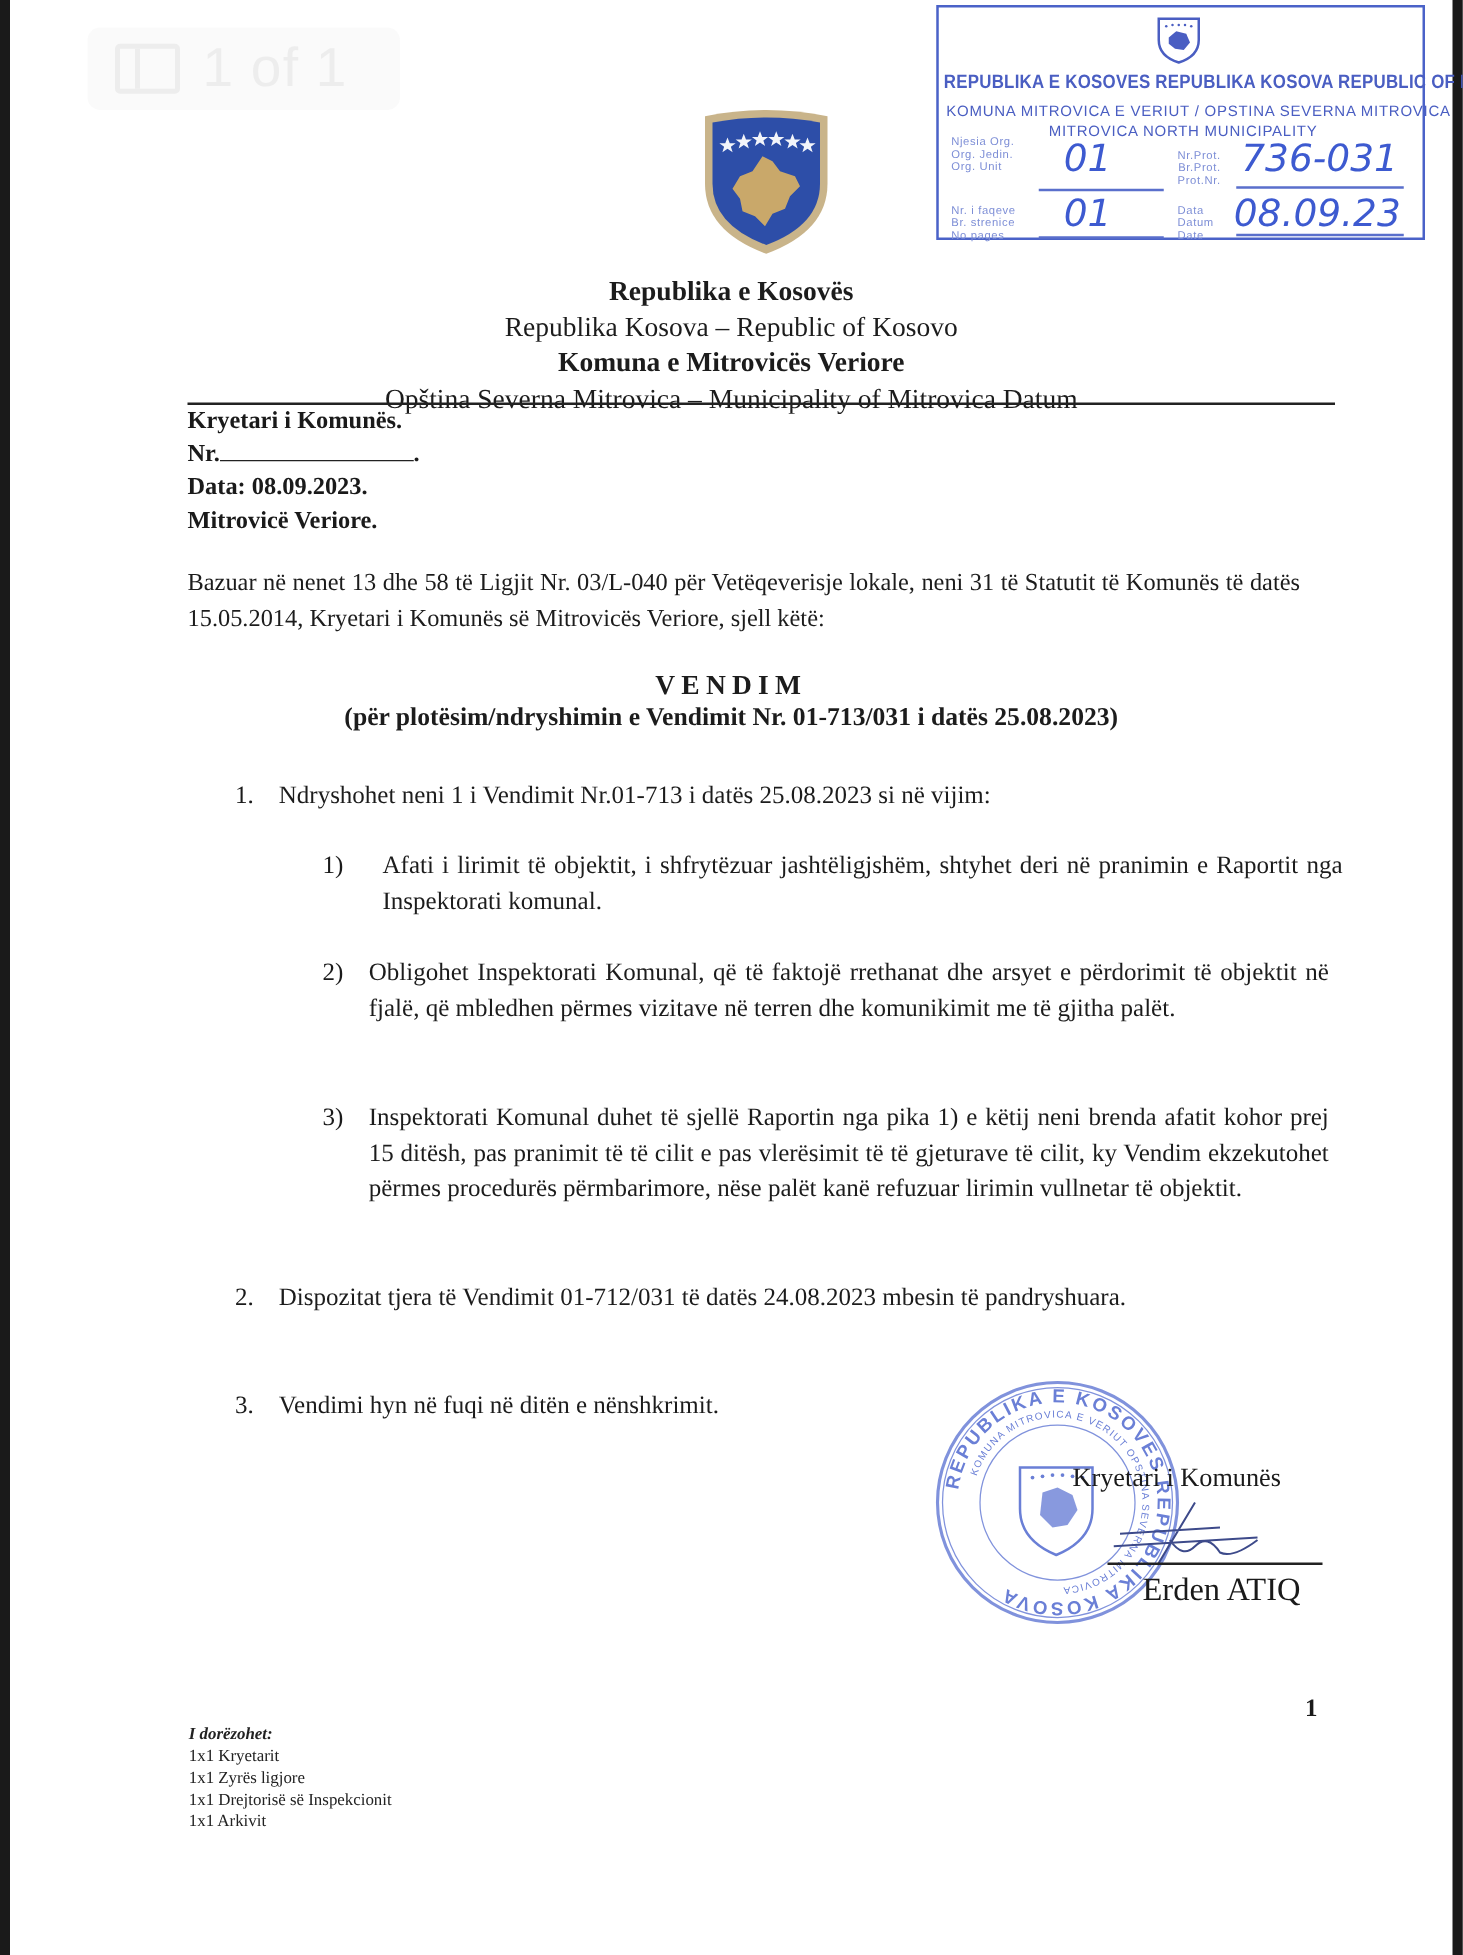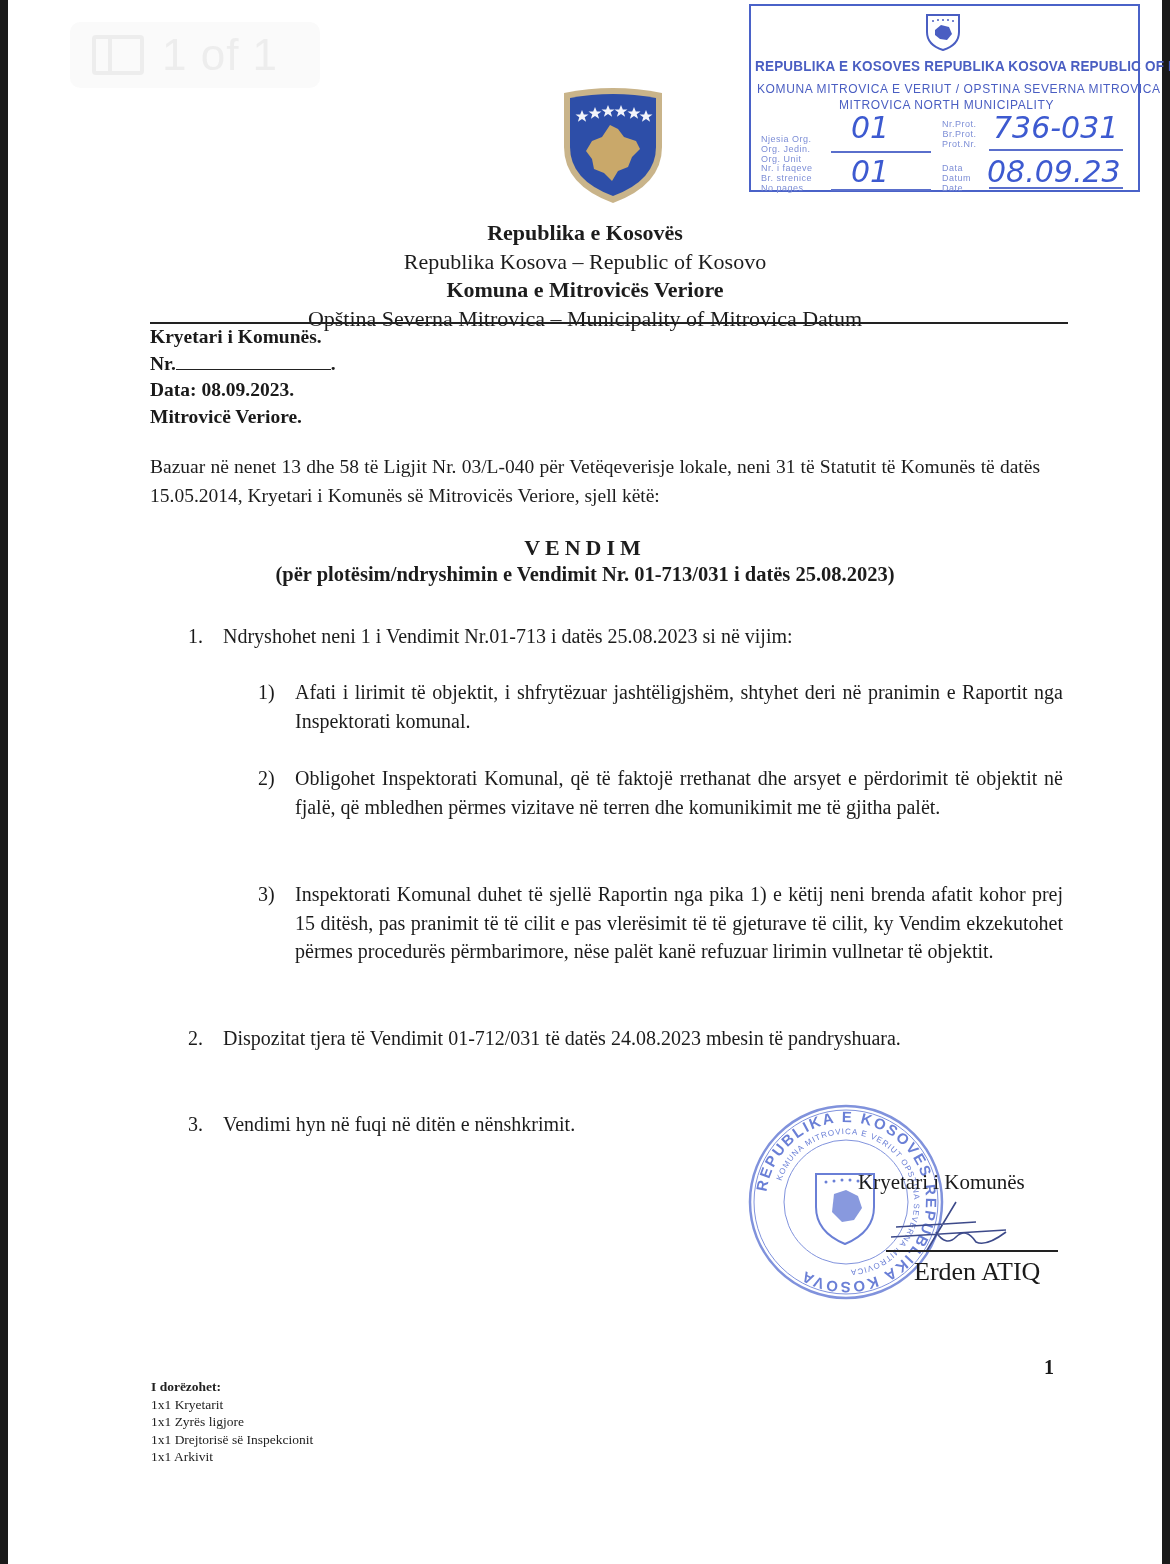--- a/index.html
+++ b/index.html
@@ -43,21 +43,21 @@
     .sig { position: absolute; left: 738px; top: 1102px; width: 330px; height: 220px; }
     .sig .seal { position: absolute; left: 0; top: 0; width: 200px; height: 200px; }
     .sig .role { position: absolute; left: 112px; top: 68px; font-size: 21px; color: #1a1a1a; white-space: nowrap; }
     .sig .sline { position: absolute; left: 140px; top: 148px; width: 172px; height: 1.5px; background: #222; }
     .sig .name { position: absolute; left: 168px; top: 155px; font-size: 26px; white-space: nowrap; }
     .sig .scrawl { position: absolute; left: 140px; top: 95px; width: 150px; height: 60px; }
 
     .pagenum { position: absolute; left: 1036px; top: 1356px; font-size: 20px; font-weight: bold; }
 
     .cc { position: absolute; left: 143px; top: 1378px; font-family: "Liberation Serif", serif; font-size: 13.5px; line-height: 17.5px; color: #222; }
-    .cc .cc-title { font-weight: bold; }
+    .cc .cc-title { font-weight: bold; font-style: italic; }
   </style>
 </head>
 <body>
 
 <div class="page">
 
   <div class="viewer-badge">
     <span class="pg-icon"></span>
     <span class="pg-text">1 of 1</span>
   </div>
@@ -71,21 +71,21 @@
           <circle cx="20" cy="8" r="1"></circle>
           <circle cx="25" cy="8" r="1"></circle>
           <circle cx="30" cy="9" r="1"></circle>
         </g>
       <path d="M12 18 L18 13 L26 15 L29 22 L24 28 L17 27 L12 23 Z" fill="#4a5ec2"></path>
     </svg>
     <div class="line1">REPUBLIKA E KOSOVES REPUBLIKA KOSOVA REPUBLIC OF KOSOVO</div>
     <div class="line2">KOMUNA MITROVICA E VERIUT / OPSTINA SEVERNA MITROVICA</div>
     <div class="line3">MITROVICA NORTH MUNICIPALITY</div>
 
-    <div class="lbl" style="left:10px; top:128px;">
+    <div class="lbl" style="left:10px; top:102px;">
       <div>Njesia Org.</div>
         <div>Org. Jedin.</div>
         <div>Org. Unit</div>
     </div>
     <div class="hand" style="left:100px; top:104px;">01</div>
     <div class="uline" style="left:80px; top:145px; width:100px;"></div>
 
     <div class="lbl" style="left:10px; top:157px;">
       <div>Nr. i faqeve</div>
         <div>Br. strenice</div>
@@ -142,21 +142,21 @@
 
   <div class="body-text intro">Bazuar në nenet 13 dhe 58 të Ligjit Nr. 03/L-040 për Vetëqeverisje lokale, neni 31 të Statutit të Komunës të datës 15.05.2014, Kryetari i Komunës së Mitrovicës Veriore, sjell këtë:</div>
 
   <div class="title t1">VENDIM</div>
   <div class="title t2">(për plotësim/ndryshimin e Vendimit Nr. 01-713/031 i datës 25.08.2023)</div>
 
   <div class="num" style="left:180px; top:622px;">1.</div>
   <div class="item" style="left:215px; top:622px; width:830px;">Ndryshohet neni 1 i Vendimit Nr.01-713 i datës 25.08.2023 si në vijim:</div>
 
   <div class="num" style="left:250px; top:678px;">1)</div>
-  <div class="item" style="left:287px; top:678px; width:768px;font-family:Liberation Serif, serif;">Afati i lirimit të objektit, i shfrytëzuar jashtëligjshëm, shtyhet deri në pranimin e Raportit nga Inspektorati komunal.</div>
+  <div class="item" style="left:298px; top:678px; width:768px;font-family:Liberation Serif, serif;">Afati i lirimit të objektit, i shfrytëzuar jashtëligjshëm, shtyhet deri në pranimin e Raportit nga Inspektorati komunal.</div>
 
   <div class="num" style="left:250px; top:764px;">2)</div>
   <div class="item" style="left:287px; top:764px; width:768px;">Obligohet Inspektorati Komunal, që të faktojë rrethanat dhe arsyet e përdorimit të objektit në fjalë, që mbledhen përmes vizitave në terren dhe komunikimit me të gjitha palët.</div>
 
   <div class="num" style="left:250px; top:880px;">3)</div>
   <div class="item" style="left:287px; top:880px; width:768px;">Inspektorati Komunal duhet të sjellë Raportin nga pika 1) e këtij neni brenda afatit kohor prej 15 ditësh, pas pranimit të të cilit e pas vlerësimit të të gjeturave të cilit, ky Vendim ekzekutohet përmes procedurës përmbarimore, nëse palët kanë refuzuar lirimin vullnetar të objektit.</div>
 
   <div class="num" style="left:180px; top:1024px;">2.</div>
   <div class="item" style="left:215px; top:1024px; width:840px;">Dispozitat tjera të Vendimit 01-712/031 të datës 24.08.2023 mbesin të pandryshuara.</div>
 

